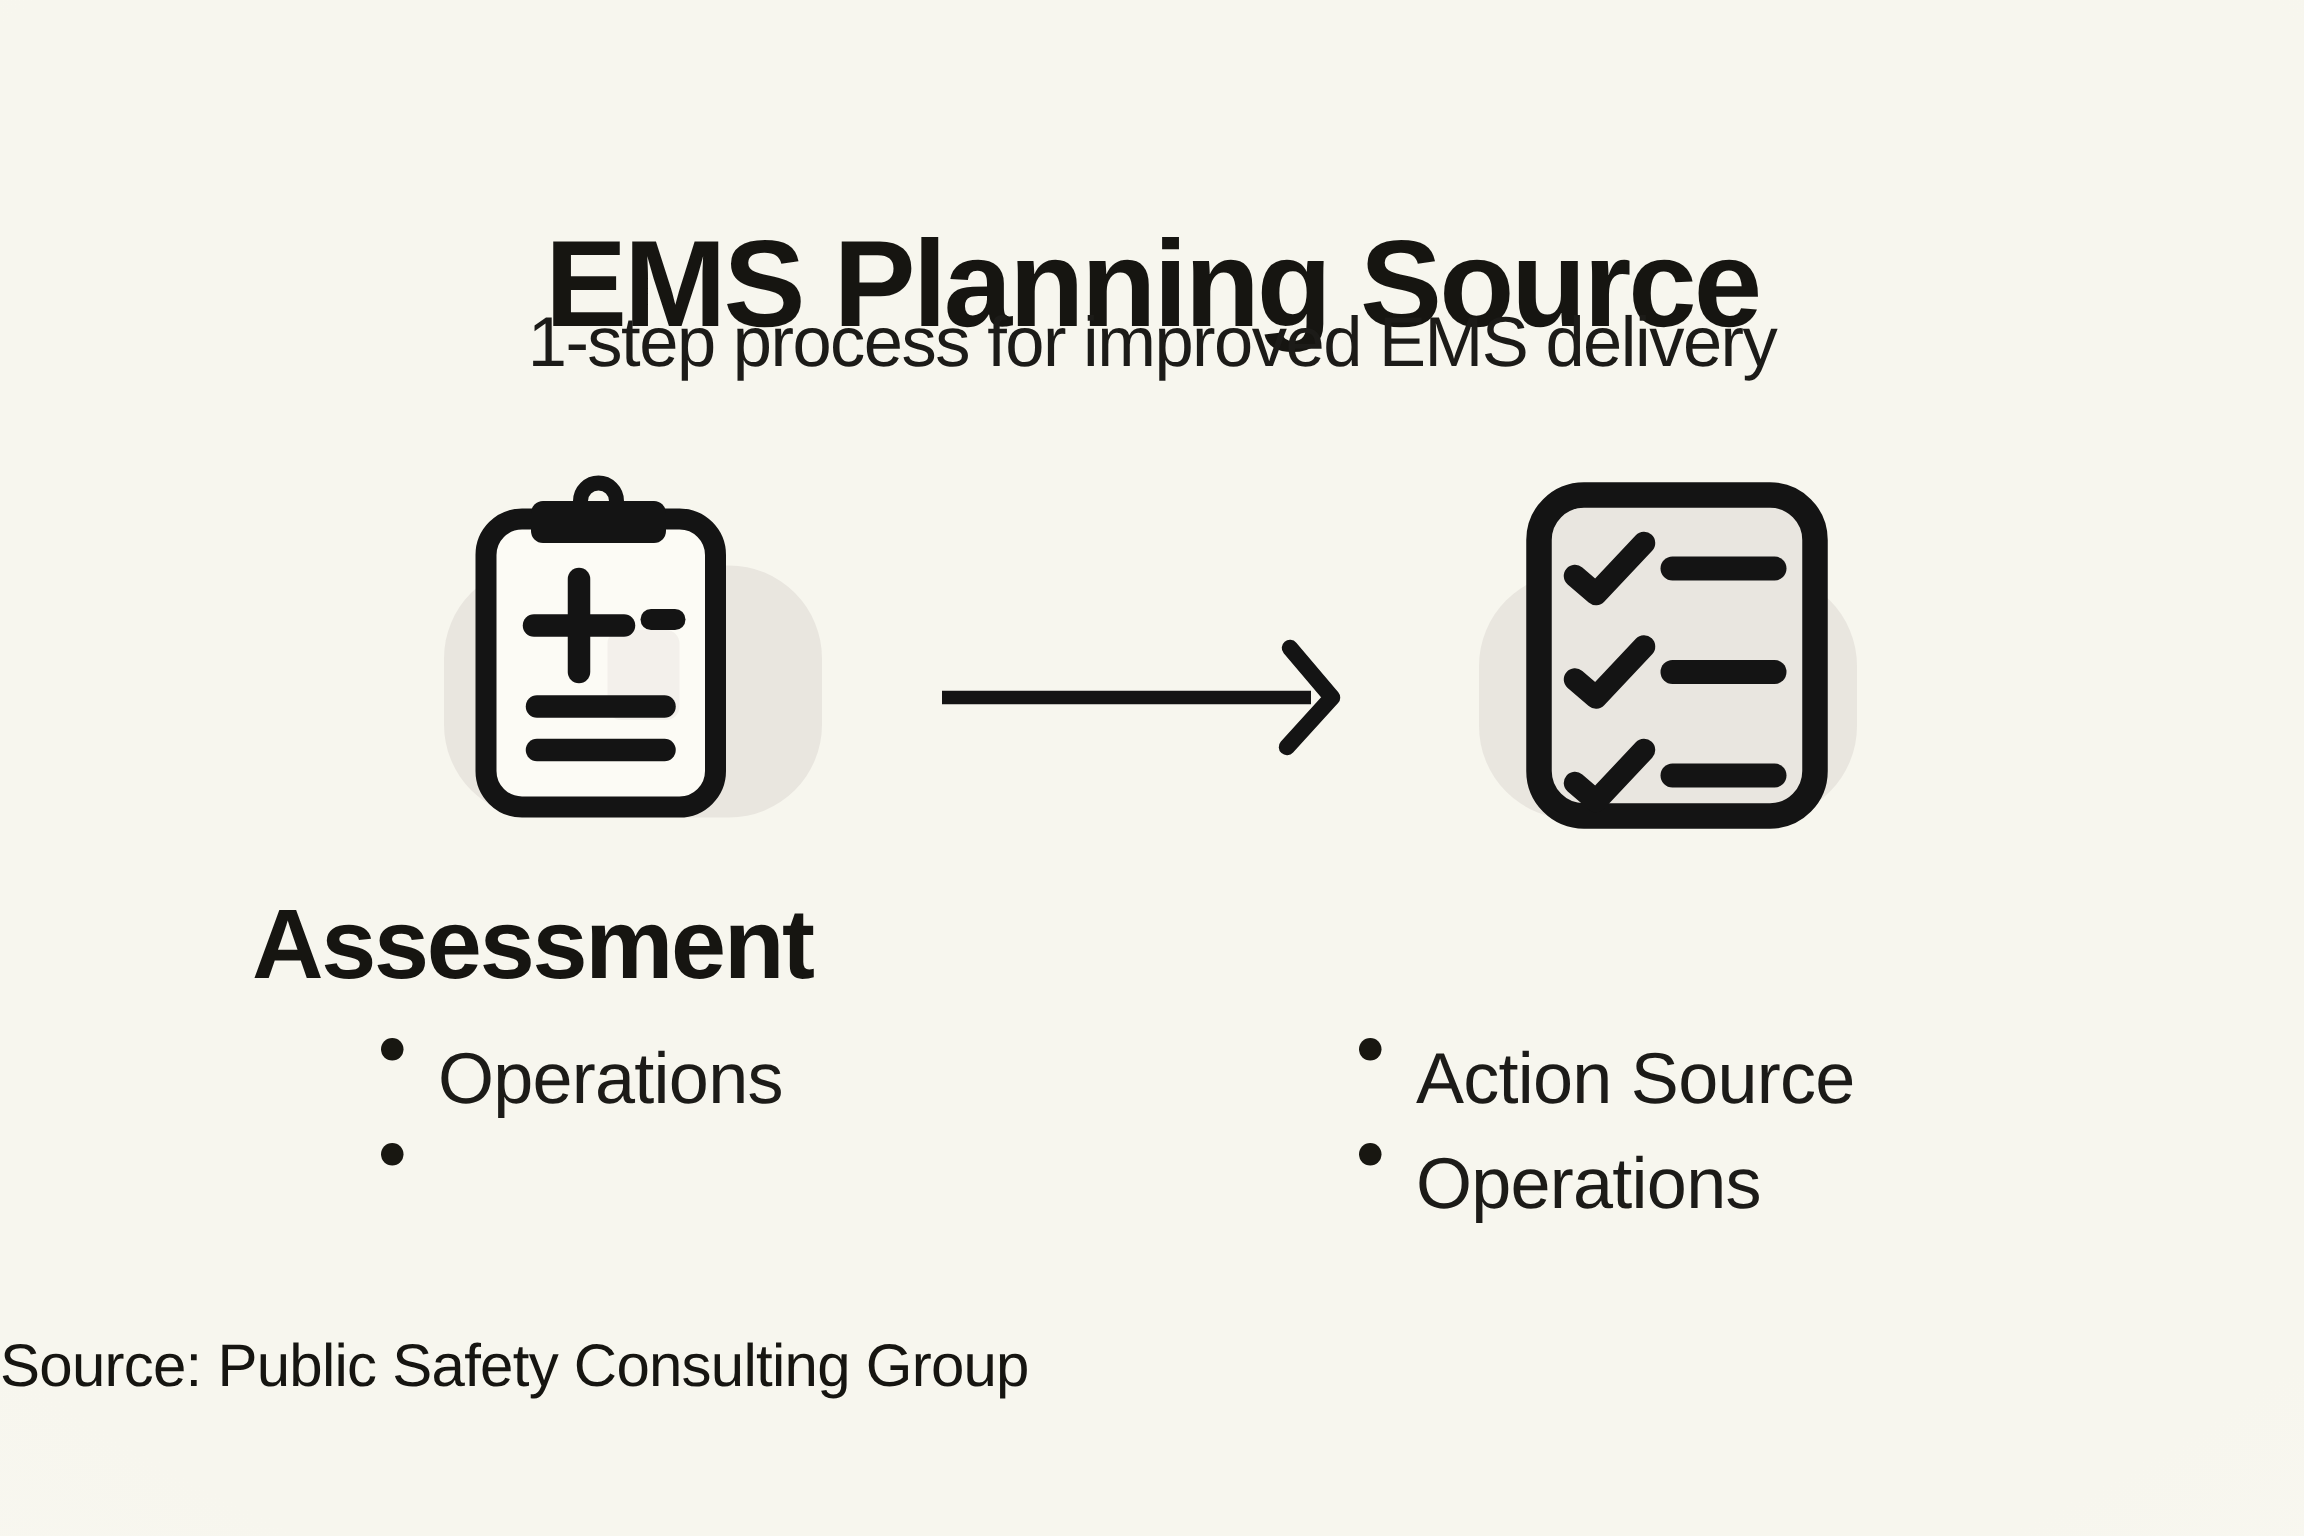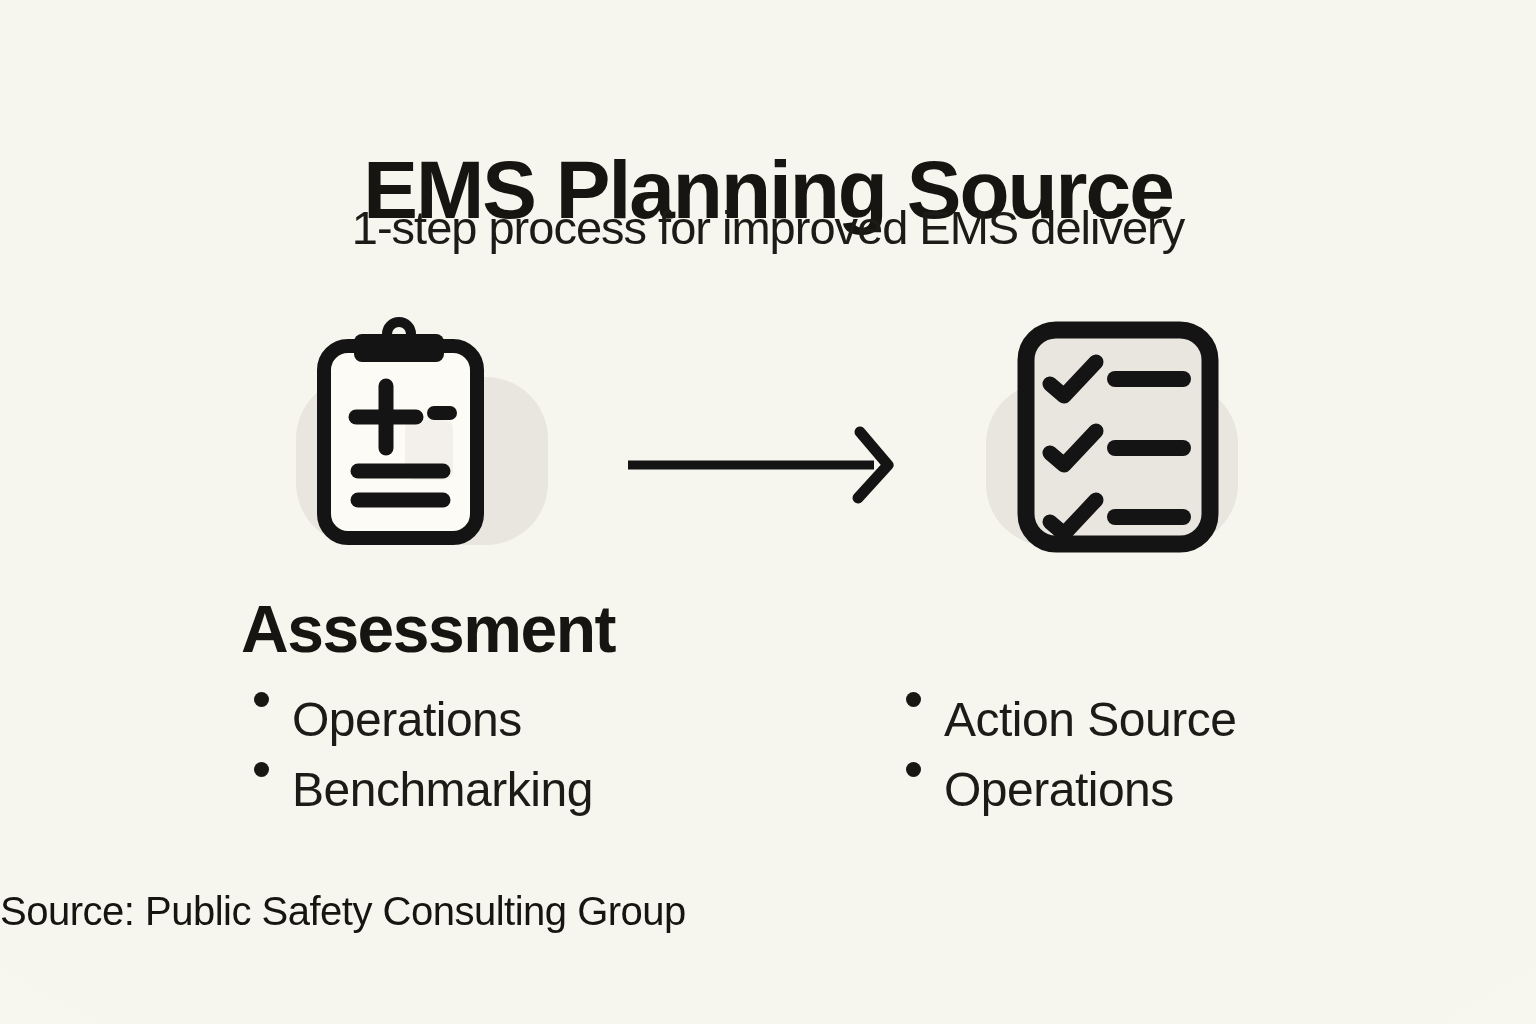--- a/index.html
+++ b/index.html
@@ -48,21 +48,21 @@
   .shadow-left  { left: 296px; top: 377px; width: 252px; height: 168px; }
   .shadow-right { left: 986px; top: 382px; width: 252px; height: 164px; }
   .icon-svg { position: absolute; display: block; }
   .clipboard-svg { left: 310px; top: 314px; width: 180px; height: 236px; }
   .arrow-svg     { left: 622px; top: 424px; width: 280px; height: 86px; }
   .checklist-svg { left: 1012px; top: 316px; width: 208px; height: 242px; }
   .step-title {
     position: absolute;
     top: 596px;
     width: 520px;
-    text-align: center;
+    text-align: left;
     font-size: 66px;
     font-weight: 700;
     letter-spacing: -1.5px;
     line-height: 1.0;
     color: #161511;
   }
   .title-left  { left: 168px; }
   .title-right { left: 836px; }
   .bullet-list {
     position: absolute;
@@ -139,21 +139,20 @@
 
   <div class="step-title title-left">Assessment</div>
 
   <div class="bullet-list bullets-left">
     <div class="bullet-item">
       <span class="bullet-dot"></span>
       <span>Operations</span>
     </div>
     <div class="bullet-item">
       <span class="bullet-dot"></span>
-      <span>Benchmarking</span>
     </div>
   </div>
 
   <div class="bullet-list bullets-right">
     <div class="bullet-item">
       <span class="bullet-dot"></span>
       <span>Action Source</span>
     </div>
     <div class="bullet-item">
       <span class="bullet-dot"></span>

